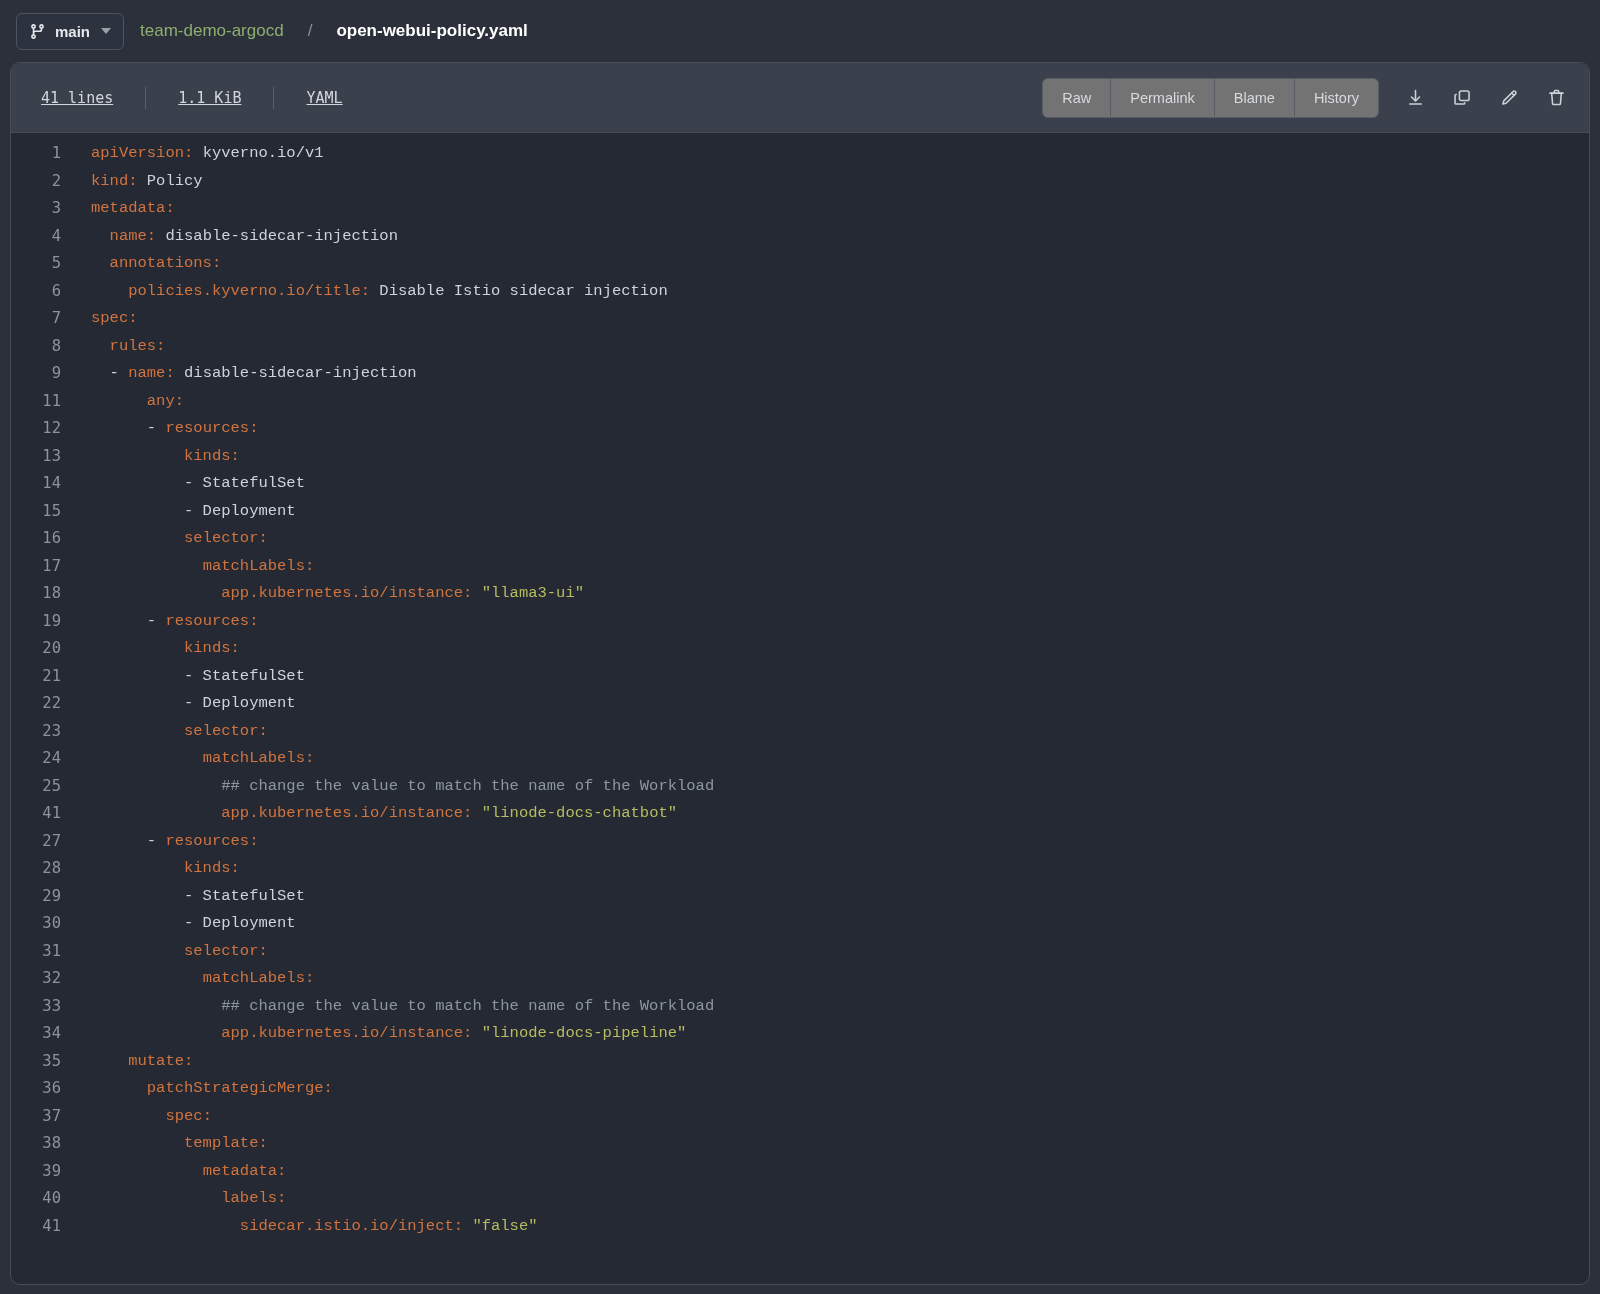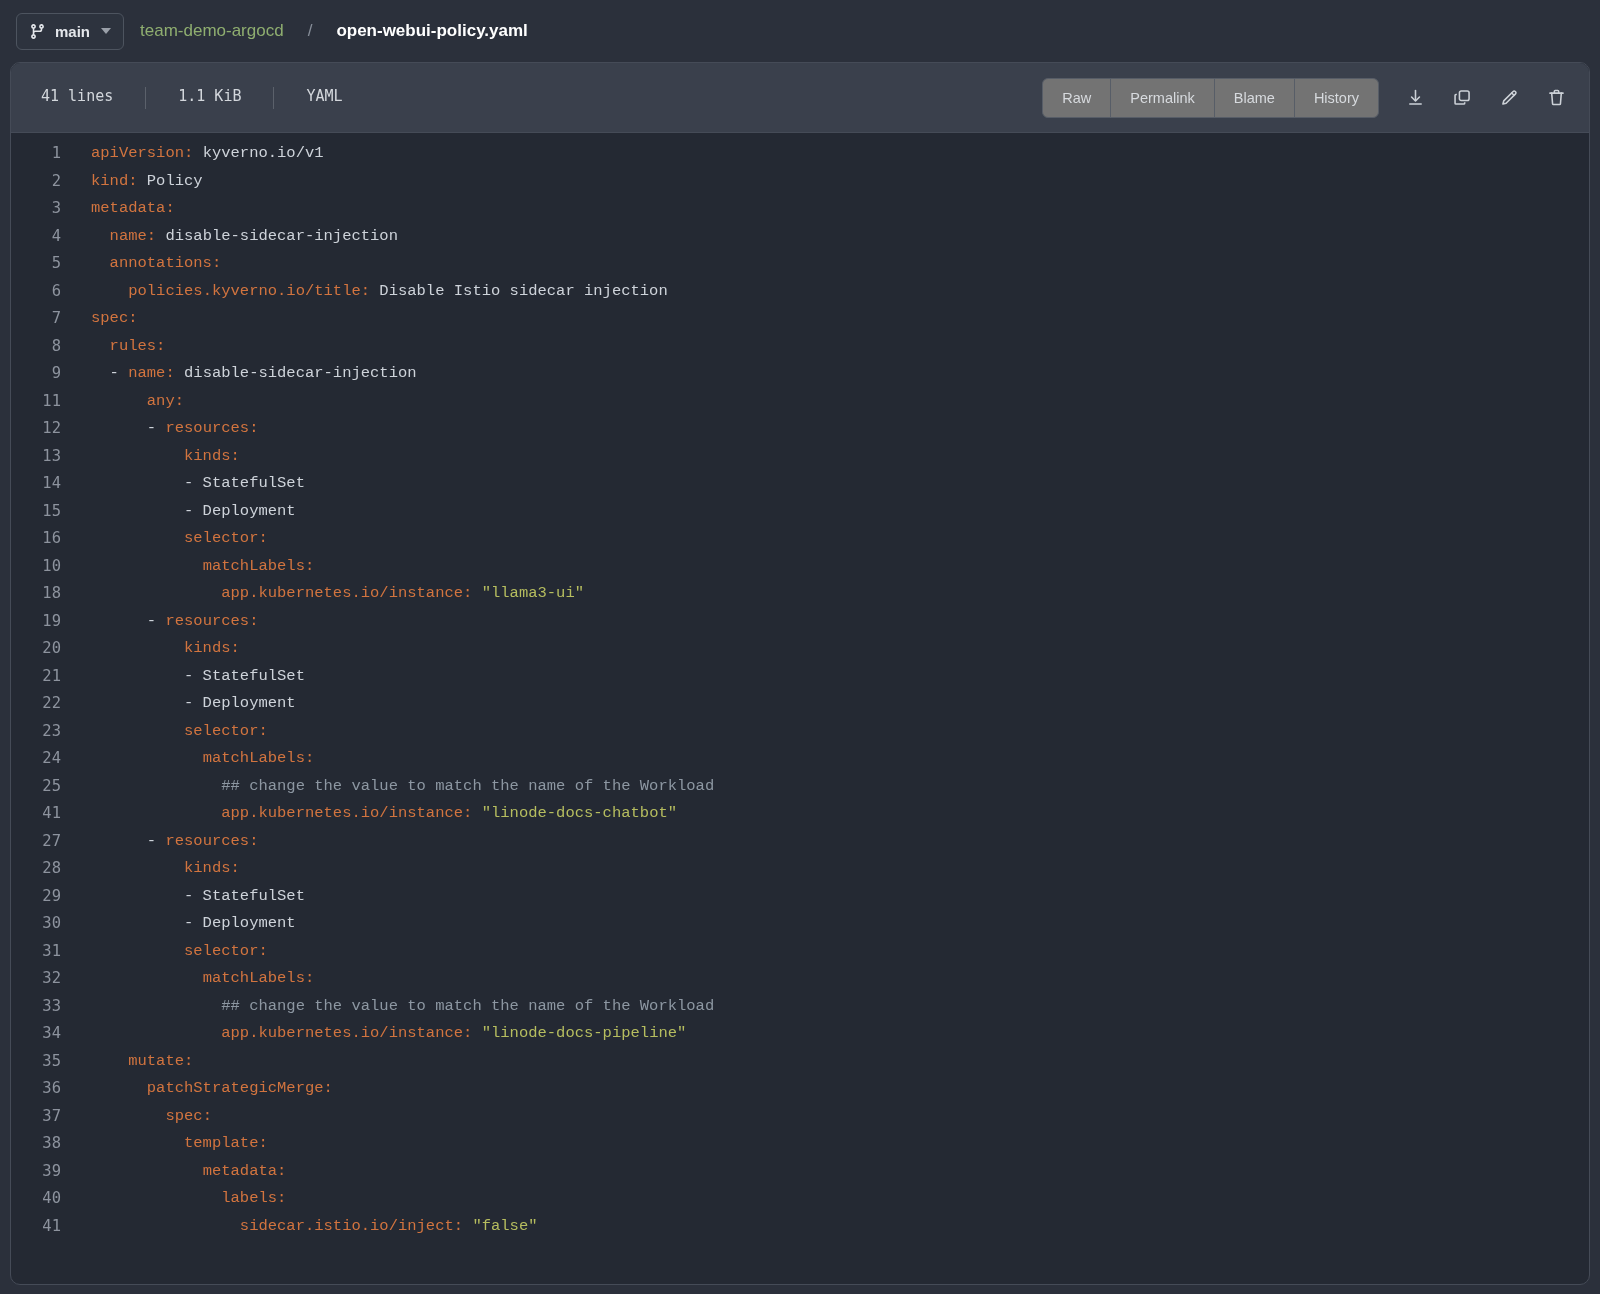--- a/index.html
+++ b/index.html
@@ -48,23 +48,23 @@
     display:flex; flex-direction:column;
   }
   .file-header {
     height:70px; flex:none;
     background:#3a404c;
     border-bottom:1px solid #454b57;
     display:flex; align-items:center;
     padding:0 22px 0 30px;
   }
   .meta {
-    display:flex; gap:32px;
+    display:flex; align-items:center; gap:32px;
     font-family:"DejaVu Sans Mono", monospace;
-    font-size:15px; color:#d3d7dc;
+    font-size:15px; color:#d3d7dc;text-decoration:underline;
   }
   .meta-div { width:1px; height:22px; background:#5b616b; }
 
   .header-right { margin-left:auto; display:flex; align-items:center; gap:26px; }
   .btn-group {
     display:flex;
     border:1px solid #575d67;
     border-radius:6px;
     overflow:hidden;
     background:#737373;
@@ -240,21 +240,21 @@
         </div>
         <div class="code-line">
           <span class="ln">15</span>
           <span class="lc"><span class="tok-plain">          - Deployment</span></span>
         </div>
         <div class="code-line">
           <span class="ln">16</span>
           <span class="lc"><span class="tok-plain">          </span><span class="tok-key">selector:</span></span>
         </div>
         <div class="code-line">
-          <span class="ln">10</span>
+          <span class="ln">17</span>
           <span class="lc"><span class="tok-plain">            </span><span class="tok-key">matchLabels:</span></span>
         </div>
         <div class="code-line">
           <span class="ln">18</span>
           <span class="lc"><span class="tok-plain">              </span><span class="tok-key">app.kubernetes.io/instance:</span><span class="tok-plain"> </span><span class="tok-string">"llama3-ui"</span></span>
         </div>
         <div class="code-line">
           <span class="ln">19</span>
           <span class="lc"><span class="tok-plain">      - </span><span class="tok-key">resources:</span></span>
         </div>

